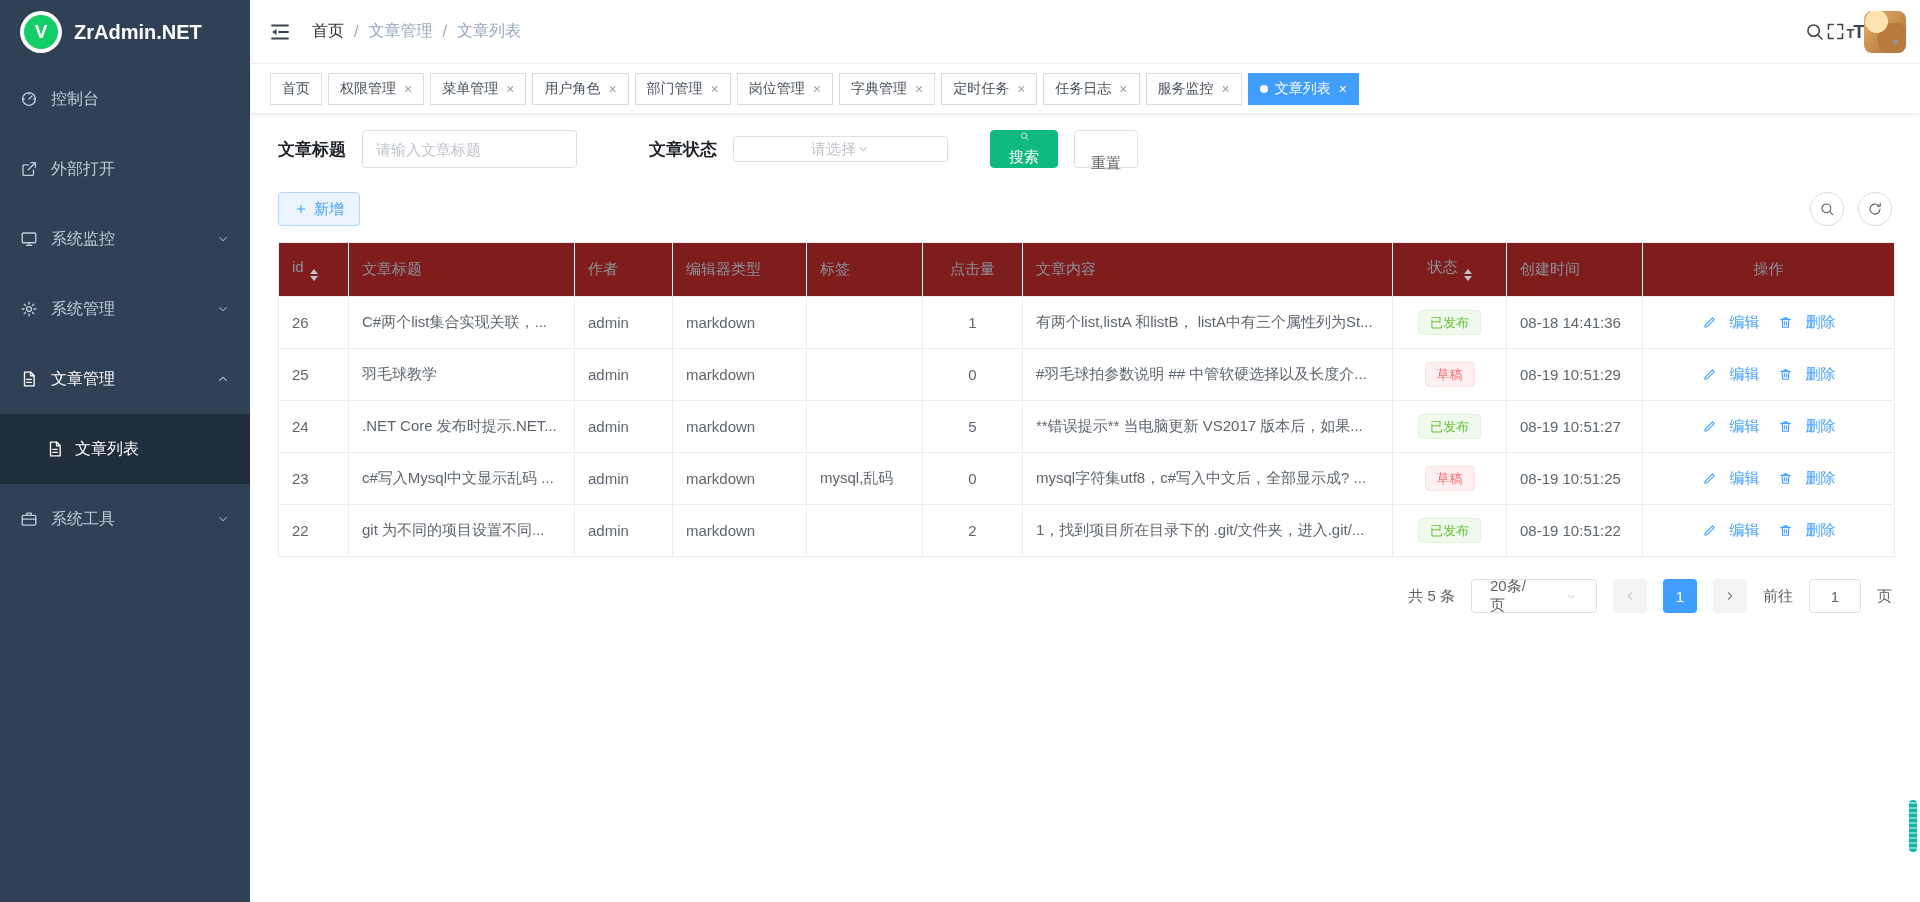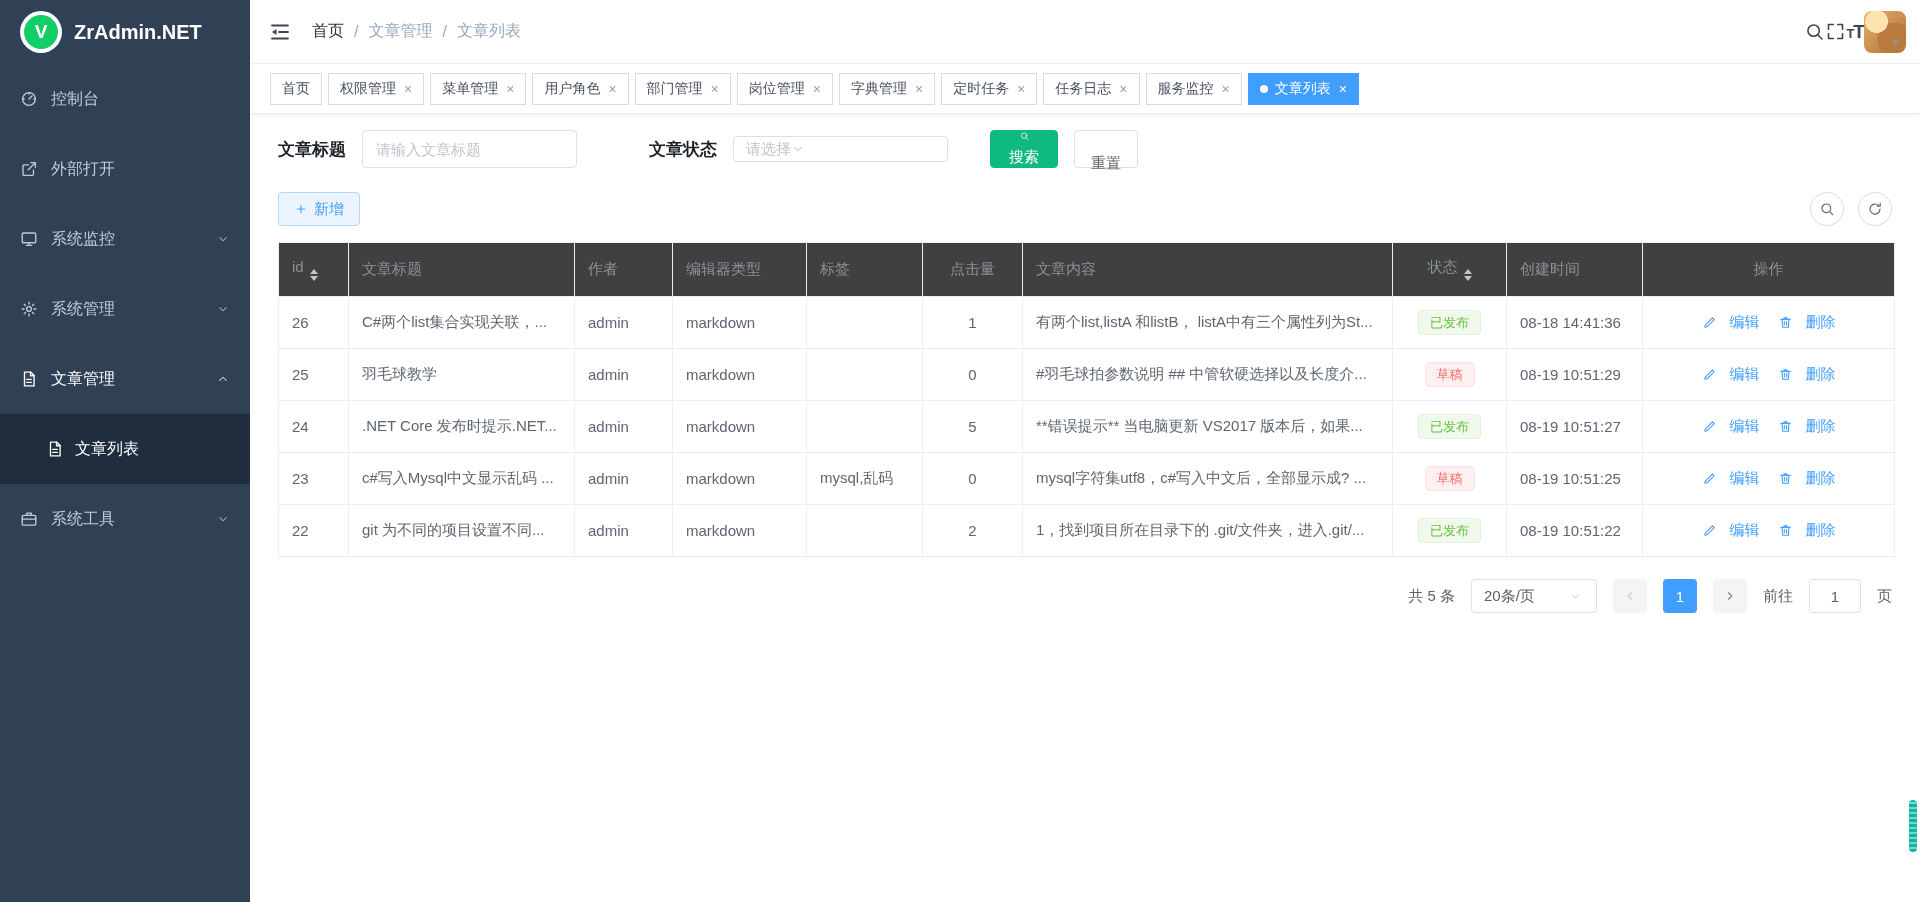--- a/index.html
+++ b/index.html
@@ -61,52 +61,52 @@
   .tab.active .x { color:#fff; }
 
   
   .content { flex:1; padding:16px 28px 0 28px; background:#fff; }
 
   .filter-row { display:flex; align-items:center; margin-bottom:24px; }
   .filter-label { font-weight:bold; font-size:17px; color:#1f2329; margin-right:16px; }
   .filter-label.lbl2 { margin-left:72px; }
   .text-input { width:215px; height:38px; border:1px solid #dcdfe6; border-radius:4px; padding:0 13px; font-size:15px; color:#606266; outline:none; font-family:inherit; }
   .text-input::placeholder { color:#c0c4cc; }
-  .select { width:215px; height:26px; border:1px solid #dcdfe6; border-radius:4px; display:flex; align-items:center; justify-content:flex-start; padding:0 12px; cursor:pointer; background:#fff; }
+  .select { width:215px; height:26px; border:1px solid #dcdfe6; border-radius:4px; display:flex; align-items:center; justify-content:center; padding:0 12px; cursor:pointer; background:#fff; }
   .select .ph { color:#c0c4cc; }
   .select .chev svg { width:14px; height:14px; color:#c0c4cc; }
   .btn { height:38px; border-radius:4px; display:inline-flex; align-items:center; gap:7px; font-size:15px; cursor:pointer; font-family:inherit;flex-direction:column; }
   .btn svg { width:15px; height:15px; }
   .btn-search { margin-left:42px; padding:0 18px; background:#10b981; border:1px solid #10b981; color:#fff; }
   .btn-reset { margin-left:16px; padding:16px 16px; background:#fff; border:1px solid #dcdfe6; color:#606266; }
 
   .toolbar-row { display:flex; align-items:center; margin-bottom:16px; }
   .btn-add { height:34px; padding:0 15px; background:#ecf5ff; border:1px solid #b3d8ff; color:#409eff; border-radius:4px; display:inline-flex; align-items:center; gap:6px; font-size:15px; cursor:pointer; font-family:inherit; }
   .btn-add svg { width:14px; height:14px; }
   .toolbar-icons { margin-left:auto; display:flex; gap:14px; }
   .icon-circle { width:34px; height:34px; border-radius:50%; border:1px solid #d9dce2; color:#5f6570; display:flex; align-items:center; justify-content:center; cursor:pointer; background:#fff; }
   .icon-circle svg { width:16px; height:16px; }
 
   table.grid { width:100%; border-collapse:collapse; table-layout:fixed; font-size:15px; }
   .grid th, .grid td { border:1px solid #ebeef5; padding:0 13px; white-space:nowrap; overflow:hidden; text-overflow:ellipsis; }
-  .grid th { height:54px; background:#404040; color:#8a9099; font-weight:normal; text-align:left; }
+  .grid th { height:54px; background:#7f1d1d; color:#8a9099; font-weight:normal; text-align:left; }
   .grid td { height:52px; color:#5f6570; }
   .grid th.al-center, .grid td.al-center { text-align:center; }
   .sort { display:inline-flex; flex-direction:column; margin-left:6px; vertical-align:-2px; }
   .sort i { width:0; height:0; border-left:4.5px solid transparent; border-right:4.5px solid transparent; }
   .sort .up { border-bottom:5.5px solid #c0c4cc; margin-bottom:2.5px; }
   .sort .down { border-top:5.5px solid #c0c4cc; }
   .badge { display:inline-block; padding:4px 11px; border-radius:4px; font-size:13px; line-height:1.2; }
   .badge.success { background:#f0f9eb; border:1px solid #e1f3d8; color:#67c23a; }
   .badge.danger { background:#fef0f0; border:1px solid #fde2e2; color:#f56c6c; }
   .link { color:#409eff; display:inline-flex; align-items:center; gap:13px; cursor:pointer; margin:0 9px; }
   .link svg { width:15px; height:15px; }
 
   .pagination { display:flex; align-items:center; justify-content:flex-end; gap:16px; margin-top:22px; color:#606266; font-size:15px; }
-  .page-size { width:126px; height:34px; border:1px solid #dcdfe6; border-radius:4px; display:flex; align-items:center; padding:0 12px; cursor:pointer;gap:34px; }
+  .page-size { width:126px; height:34px; border:1px solid #dcdfe6; border-radius:4px; display:flex; align-items:center; padding:0 18px; cursor:pointer;gap:34px; }
   .page-size .chev svg { width:13px; height:13px; color:#c0c4cc; }
   .page-btn { width:34px; height:34px; border:none; border-radius:4px; background:#f4f4f5; display:flex; align-items:center; justify-content:center; cursor:pointer; font-family:inherit; font-size:15px; }
   .page-btn svg { width:14px; height:14px; }
   .page-btn.prev { color:#c0c4cc; }
   .page-btn.next { color:#606266; }
   .page-btn.num.active { background:#409eff; color:#fff; }
   .goto-input { width:52px; height:34px; border:1px solid #dcdfe6; border-radius:4px; text-align:center; color:#606266; font-size:15px; outline:none; font-family:inherit; }
 
   .scroll-thumb { position:fixed; right:3px; top:800px; width:8px; height:52px; border-radius:4px;
     background:repeating-linear-gradient(0deg,#0fb5a3 0 3px,#74d8cc 3px 5px); }

